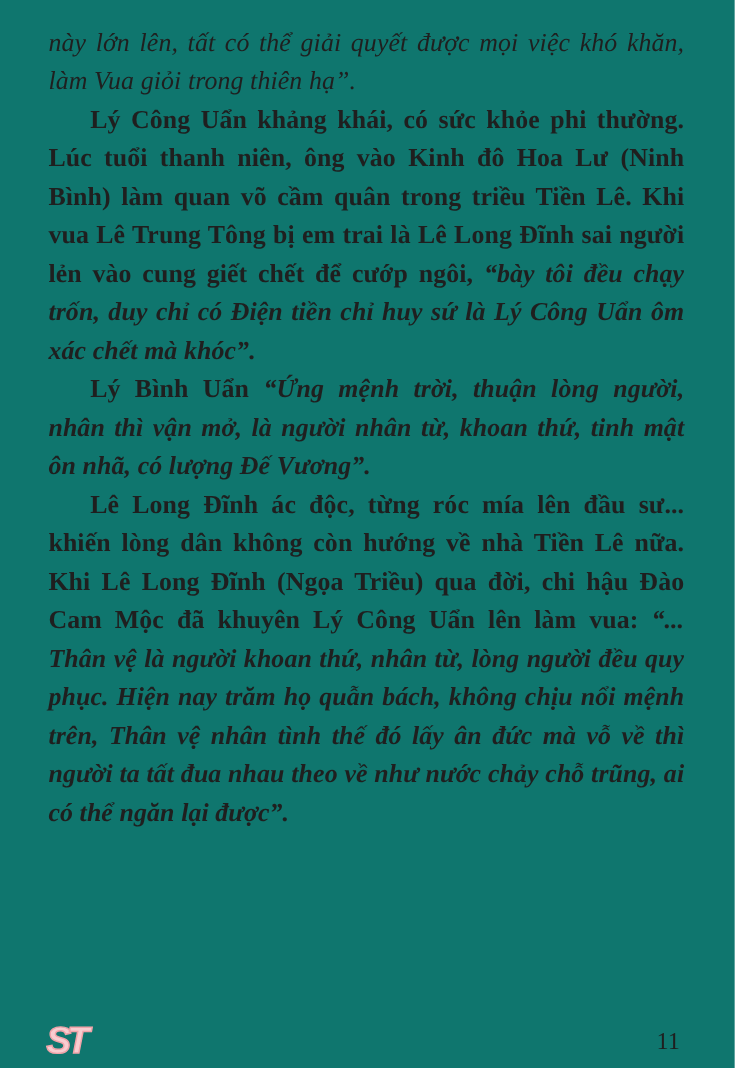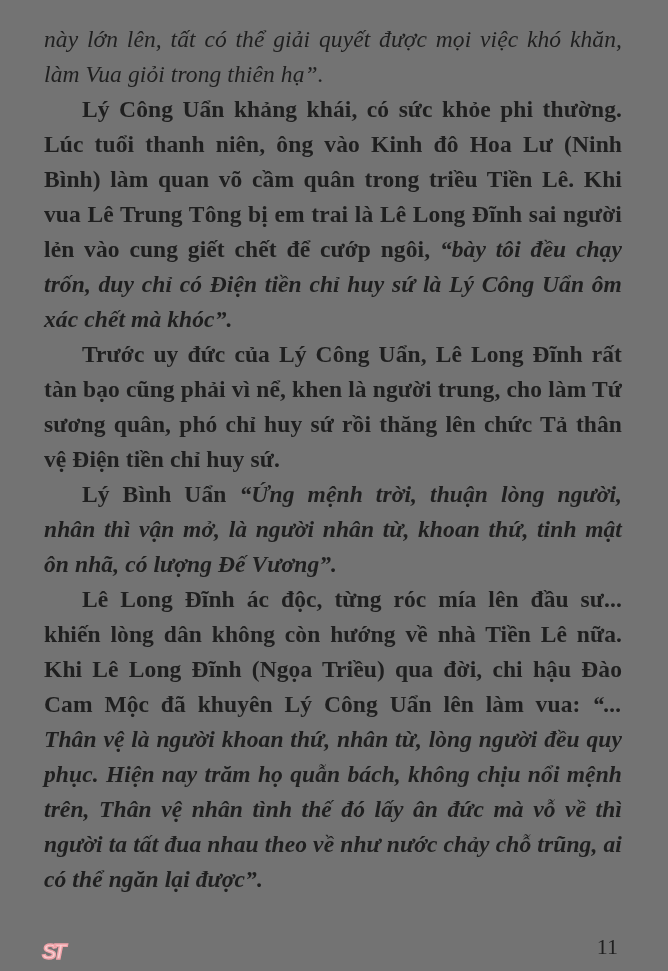--- a/index.html
+++ b/index.html
@@ -4,21 +4,21 @@
 <style>
   html, body {
     margin: 0;
     padding: 0;
     background: #ffffff;
   }
   .page {
     position: relative;
     width: 668px;
     height: 971px;
-    background: #737373;
+    background: #0f766e;
     overflow: hidden;
     font-family: "Liberation Serif", "DejaVu Serif", serif;
   }
   .body-text {
     position: absolute;
     left: 44px;
     top: 22px;
     width: 578px;
     font-size: 23.5px;
     line-height: 35px;
@@ -37,21 +37,21 @@
   .seg.italic {
     font-style: italic;
   }
   .footer-logo {
     position: absolute;
     left: 42px;
     bottom: 8px;
     font-family: "Liberation Sans", sans-serif;
     font-weight: bold;
     font-style: italic;
-    font-size: 22px;
+    font-size: 34px;
     letter-spacing: -4px;
     color: #f8cdd0;
     -webkit-text-stroke: 1.3px #f0a3a9;
     line-height: 1;
     user-select: none;
   }
   .page-number {
     position: absolute;
     right: 50px;
     bottom: 13px;
@@ -61,19 +61,18 @@
     text-align: right;
   }
 </style>
 </head>
 <body>
 
 <div class="page">
   <div class="body-text" style="color: rgb(31, 31, 31);">
       <p class="para"><span class="seg italic">này lớn lên, tất có thể giải quyết được mọi việc khó khăn, làm Vua giỏi trong thiên hạ”.</span></p>
       <p class="para indent"><span class="seg">Lý Công Uẩn khảng khái, có sức khỏe phi thường. Lúc tuổi thanh niên, ông vào Kinh đô Hoa Lư (Ninh Bình) làm quan võ cầm quân trong triều Tiền Lê. Khi vua Lê Trung Tông bị em trai là Lê Long Đĩnh sai người lẻn vào cung giết chết để cướp ngôi, </span><span class="seg italic">“bày tôi đều chạy trốn, duy chỉ có Điện tiền chỉ huy sứ là Lý Công Uẩn ôm xác chết mà khóc”.</span></p>
-      <p class="para indent"><span class="seg">Trước uy đức của Lý Công Uẩn, Lê Long Đĩnh rất tàn bạo cũng phải vì nể, khen là người trung, cho làm Tứ sương quân, phó chỉ huy sứ rồi thăng lên chức Tả thân vệ Điện tiền chỉ huy sứ.</span></p>
       <p class="para indent"><span class="seg">Lý Bình Uẩn </span><span class="seg italic">“Ứng mệnh trời, thuận lòng người, nhân thì vận mở, là người nhân từ, khoan thứ, tinh mật ôn nhã, có lượng Đế Vương”.</span></p>
       <p class="para indent"><span class="seg">Lê Long Đĩnh ác độc, từng róc mía lên đầu sư... khiến lòng dân không còn hướng về nhà Tiền Lê nữa. Khi Lê Long Đĩnh (Ngọa Triều) qua đời, chi hậu Đào Cam Mộc đã khuyên Lý Công Uẩn lên làm vua: </span><span class="seg italic">“... Thân vệ là người khoan thứ, nhân từ, lòng người đều quy phục. Hiện nay trăm họ quẫn bách, không chịu nổi mệnh trên, Thân vệ nhân tình thế đó lấy ân đức mà vỗ về thì người ta tất đua nhau theo về như nước chảy chỗ trũng, ai có thể ngăn lại được”.</span></p>
     </div>
   <span class="footer-logo" style="color: rgb(248, 205, 208); -webkit-text-stroke: 1.3px rgb(240, 163, 169);">ST</span>
   <span class="page-number">11</span>
 </div>
 
 </body></html>

